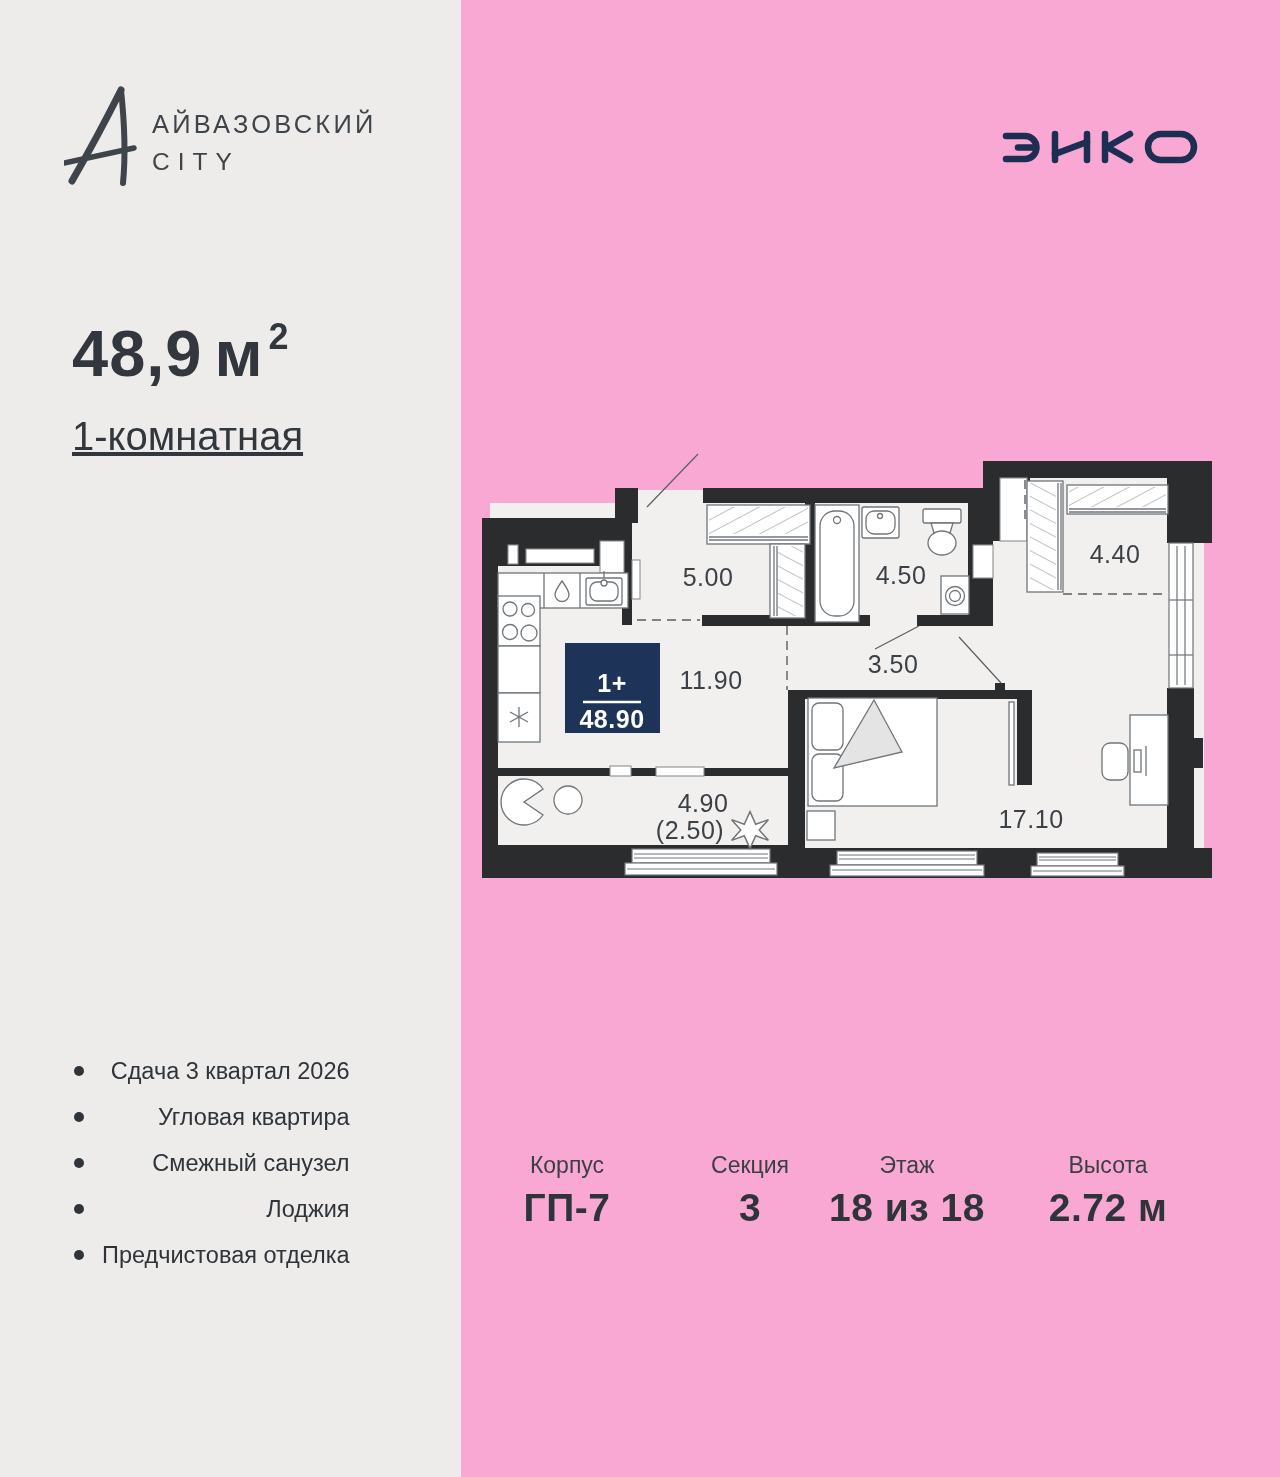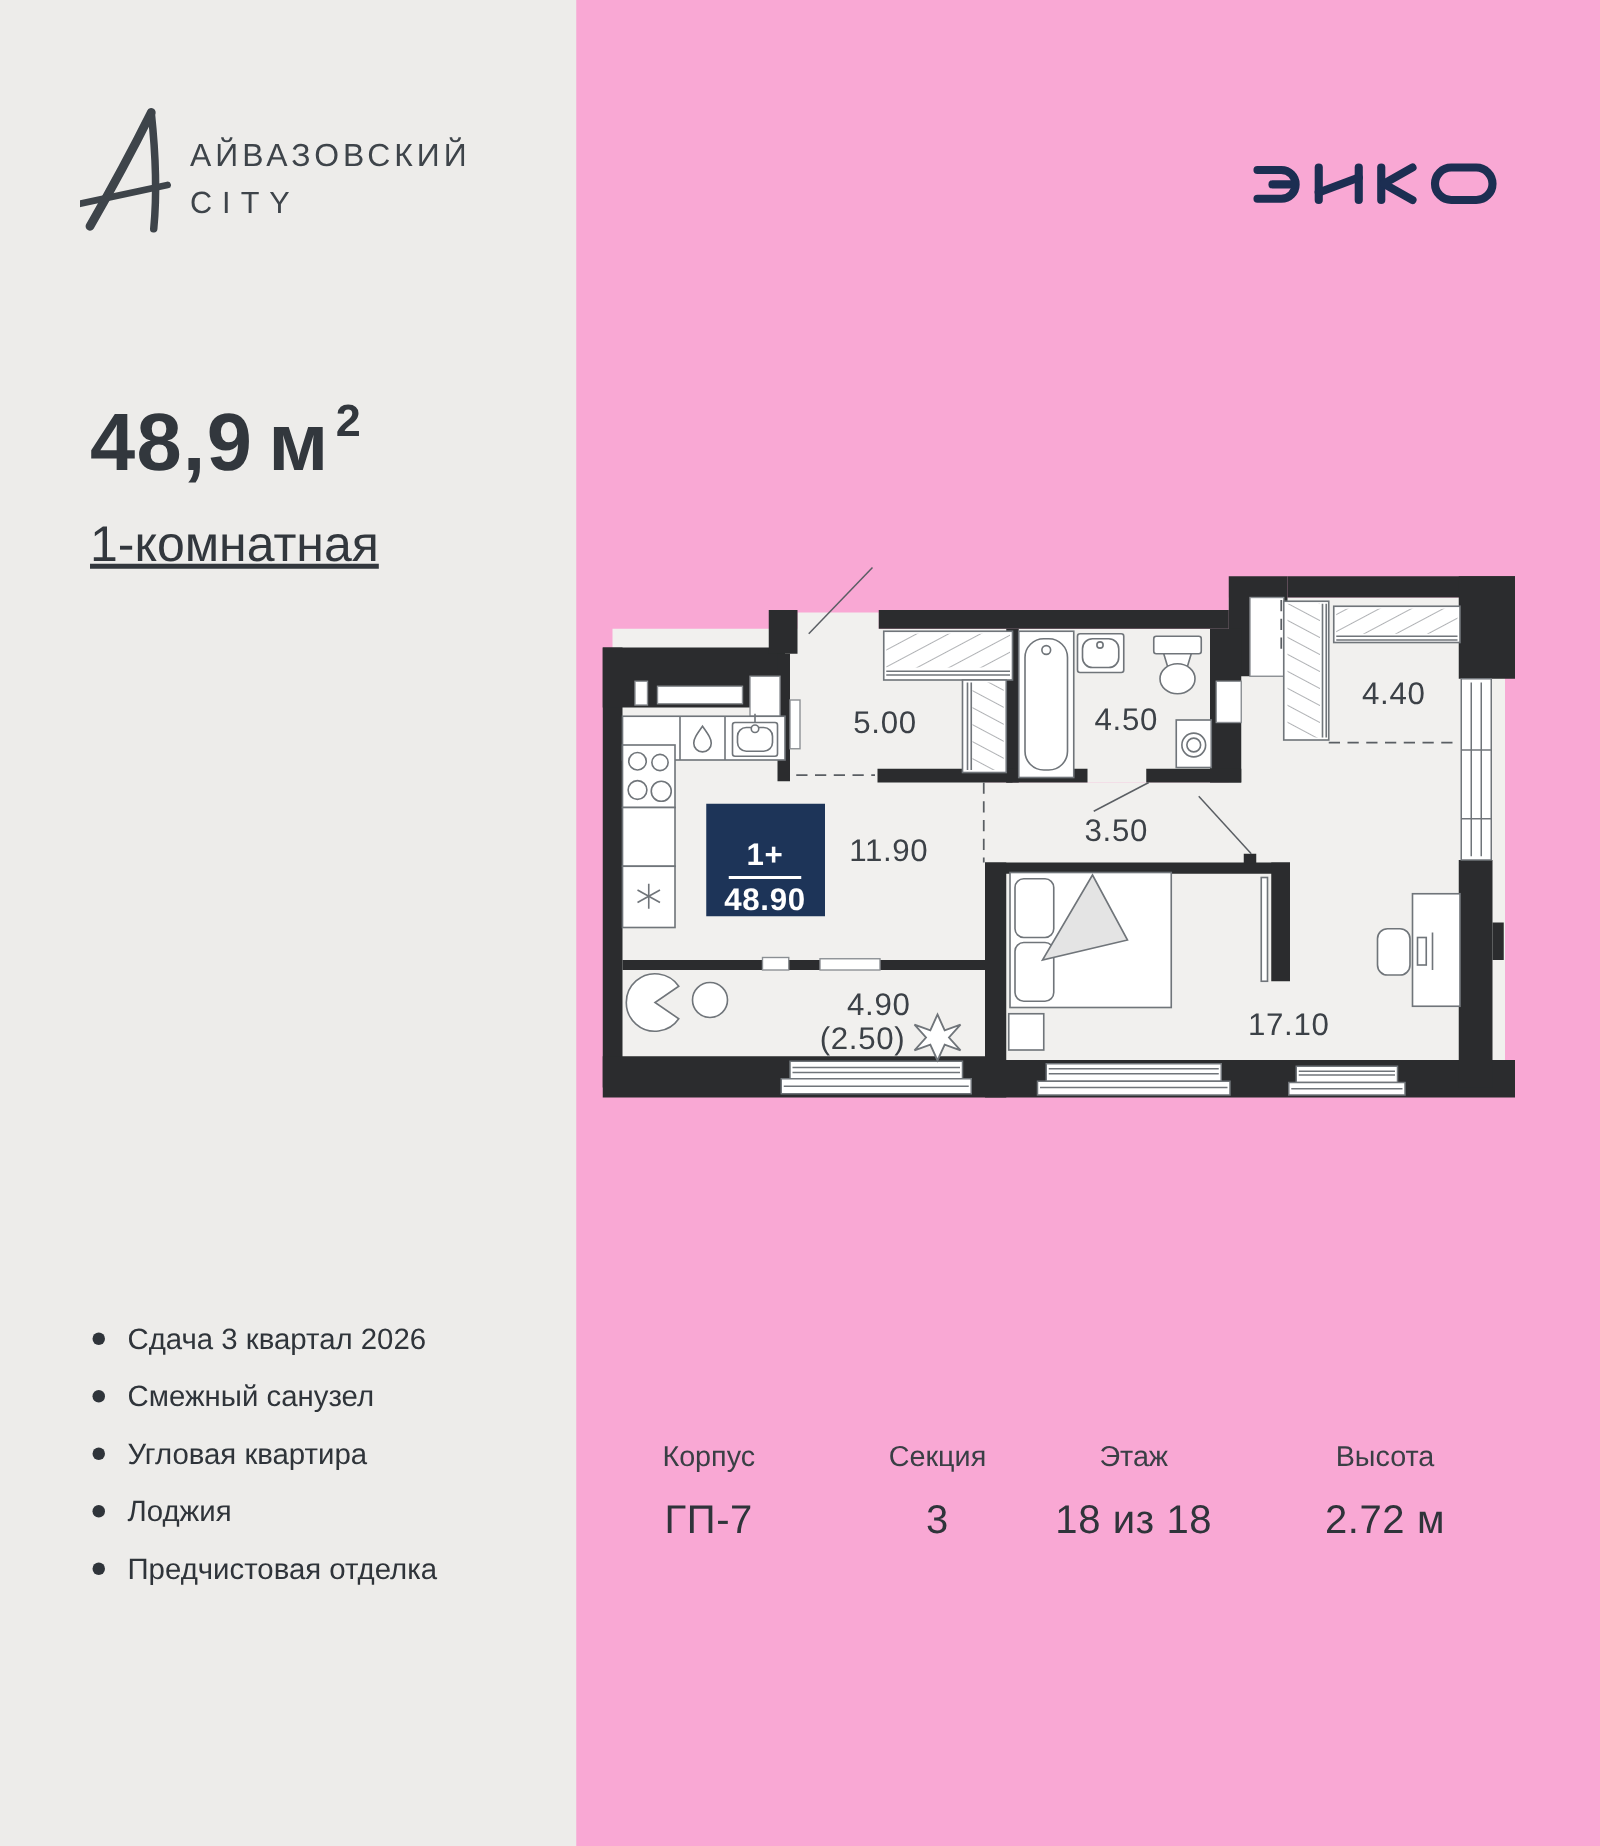--- a/index.html
+++ b/index.html
@@ -6,27 +6,27 @@
   #page{position:relative;width:1280px;height:1477px;background:#f9a8d4;overflow:hidden;
         font-family:"Liberation Sans","DejaVu Sans",sans-serif;-webkit-font-smoothing:antialiased;}
   .sidebar{position:absolute;left:0;top:0;width:461px;height:1477px;background:#edecea;}
   .logo-svg{position:absolute;left:64px;top:86px;}
   .logo-text{fill:#3e444a;font-weight:500;}
   .area-title{position:absolute;left:72px;top:316px;font-size:65px;font-weight:700;color:#32373d;letter-spacing:1px;}
   .area-title .unit{margin-left:12px;}
   .area-title sup{font-size:36px;font-weight:700;position:relative;top:-4px;margin-left:5px;}
   .subtitle{position:absolute;left:72px;top:414px;font-size:40px;font-weight:400;color:#32373d;text-decoration:underline;}
   .features{position:absolute;left:74px;top:1048px;list-style:none;margin:0;padding:0;}
-  .features li{display:flex;align-items:center;height:46px;font-size:23.5px;font-weight:500;color:#2f343a;}
+  .features li{display:flex;align-items:center;height:46px;font-size:23.5px;font-weight:500;color:#2f343a;justify-content:space-between;}
   .features .dot{width:10px;height:10px;border-radius:50%;background:#2f343a;margin-right:18px;flex:0 0 auto;}
   .enko{position:absolute;left:998px;top:124px;}
   .details{position:absolute;left:0;top:1152px;width:1280px;height:90px;}
   .dcol{position:absolute;text-align:center;}
   .dcol .dlabel{font-size:23px;font-weight:400;color:#3a3f45;}
-  .dcol .dvalue{font-size:32px;font-weight:400;color:#2f343a;margin-top:18px;letter-spacing:0.5px;}
+  .dcol .dvalue{font-size:39px;font-weight:700;color:#2f343a;margin-top:7px;letter-spacing:0.5px;}
   .plan{position:absolute;left:482px;top:450px;}
   .plan text{font-family:"Liberation Sans","DejaVu Sans",sans-serif;fill:#3c4147;font-size:25px;letter-spacing:0.5px;}
   .plan .badge-txt{fill:#ffffff;font-weight:700;}
 </style>
 </head>
 <body>
 
 <div id="page">
 
   <div class="sidebar"></div>
@@ -265,25 +265,25 @@
     </g>
   </svg>
 
   <ul class="features">
     <li>
         <span class="dot"></span>
         <span>Сдача 3 квартал 2026</span>
       </li>
     <li>
         <span class="dot"></span>
+        <span>Угловая квартира</span>
+      </li>
+    <li>
+        <span class="dot"></span>
         <span>Смежный санузел</span>
-      </li>
-    <li>
-        <span class="dot"></span>
-        <span>Угловая квартира</span>
       </li>
     <li>
         <span class="dot"></span>
         <span>Лоджия</span>
       </li>
     <li>
         <span class="dot"></span>
         <span>Предчистовая отделка</span>
       </li>
   </ul>

